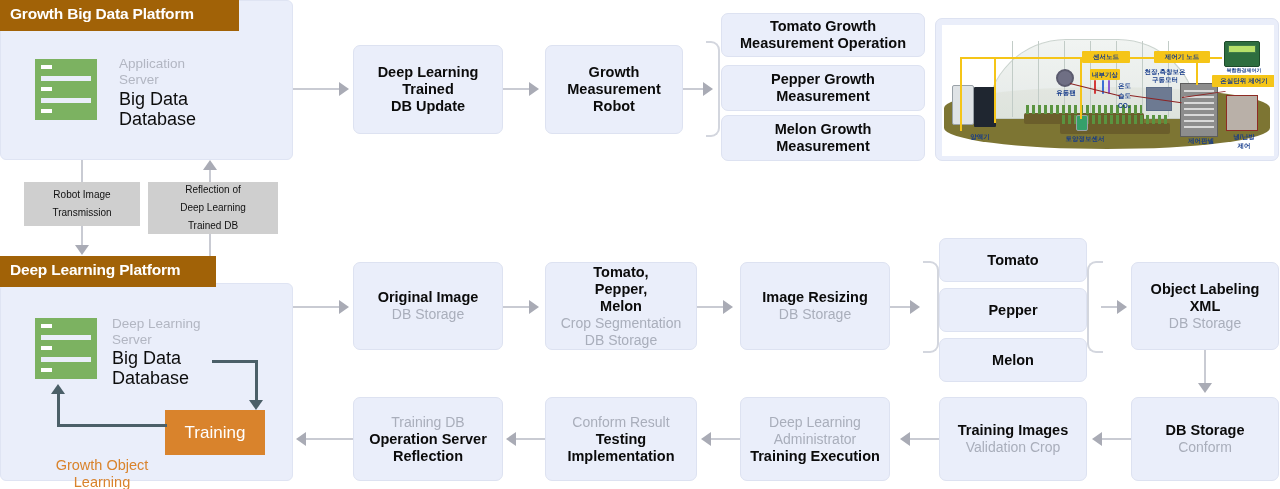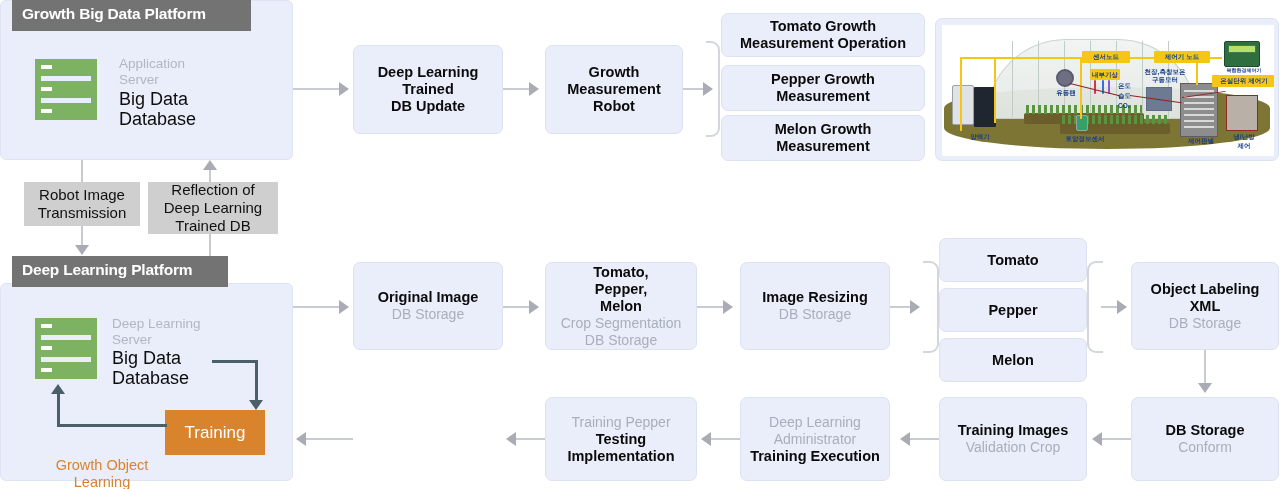--- a/index.html
+++ b/index.html
@@ -22,30 +22,29 @@
   
   .platform {
     position: absolute;
     background: #eaeefa;
     border: 1px solid #dfe4f3;
     border-radius: 6px;
     box-sizing: border-box;
   }
   .platform-title {
     position: absolute;
-    background: #737373;
+    background: #a16207;
     color: #ffffff;
     font-weight: bold;
     font-size: 15.5px;
     letter-spacing: -0.2px;
     padding: 5px 4px 6px 10px;
     box-sizing: border-box;
     white-space: nowrap;
     z-index: 6;
-    margin-left: 12px;
   }
 
   
   .server-icon {
     position: absolute;
     width: 62px;
     height: 62px;
   }
   .server-icon .bar {
     position: absolute;
@@ -86,21 +85,21 @@
     font-size: 18px;
     line-height: 20px;
     white-space: pre-line;
   }
 
   
   .gray-box {
     position: absolute;
     background: #cfcfcf;
     color: #111111;
-    font-size: 15px;
+    font-size: 10px;
     line-height: 18px;
     text-align: center;
     display: flex;
     align-items: center;
     justify-content: center;
     white-space: pre-line;
     box-sizing: border-box;
     z-index: 5;
   }
 
@@ -602,25 +601,30 @@
   <div class="node" style="left:740px; top:397px; width:150px; height:84px;">
     <div class="weak">Deep Learning
 Administrator</div>
     <div class="strong">Training Execution</div>
   </div>
 
   <div class="hline" style="left:707px; top:438px; width:33px;"></div>
   <div class="arrow-l" style="left:701px; top:432px;"></div>
 
   <div class="node" style="left:545px; top:397px; width:152px; height:84px;">
-    <div class="weak">Training Pepper</div>
+    <div class="weak">Conform Result</div>
     <div class="strong">Testing
 Implementation</div>
   </div>
 
   <div class="hline" style="left:512px; top:438px; width:33px;"></div>
   <div class="arrow-l" style="left:506px; top:432px;"></div>
 
+  <div class="node" style="left:353px; top:397px; width:150px; height:84px;">
+    <div class="weak">Training DB</div>
+    <div class="strong">Operation Server
+Reflection</div>
+  </div>
 
   <div class="hline" style="left:306px; top:438px; width:47px;"></div>
   <div class="arrow-l" style="left:296px; top:432px;"></div>
 
 </div>
 
 </body></html>

